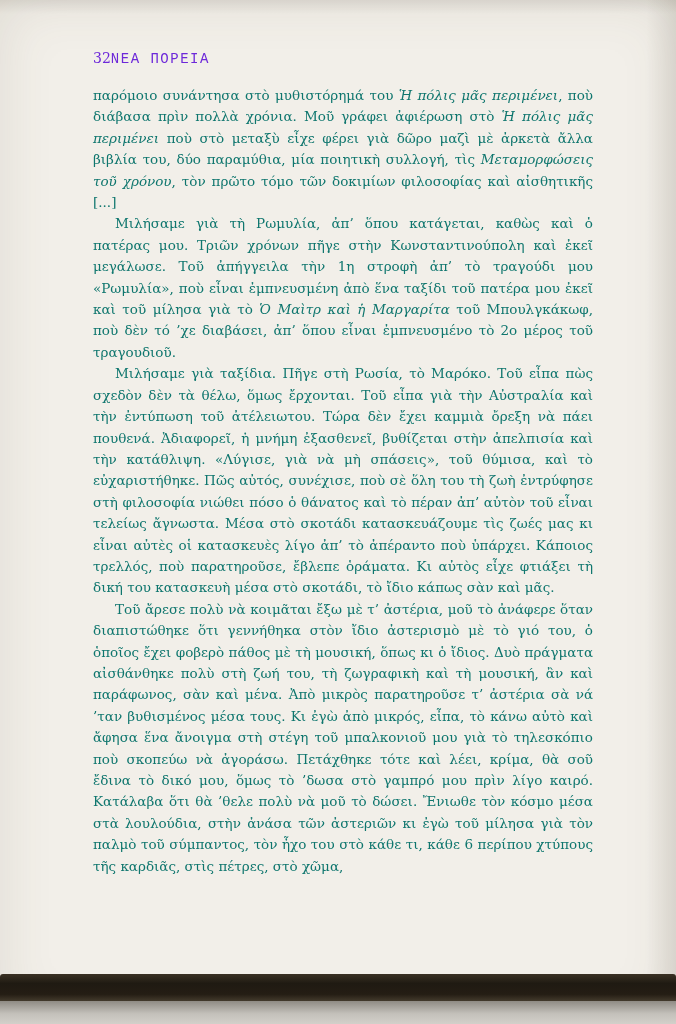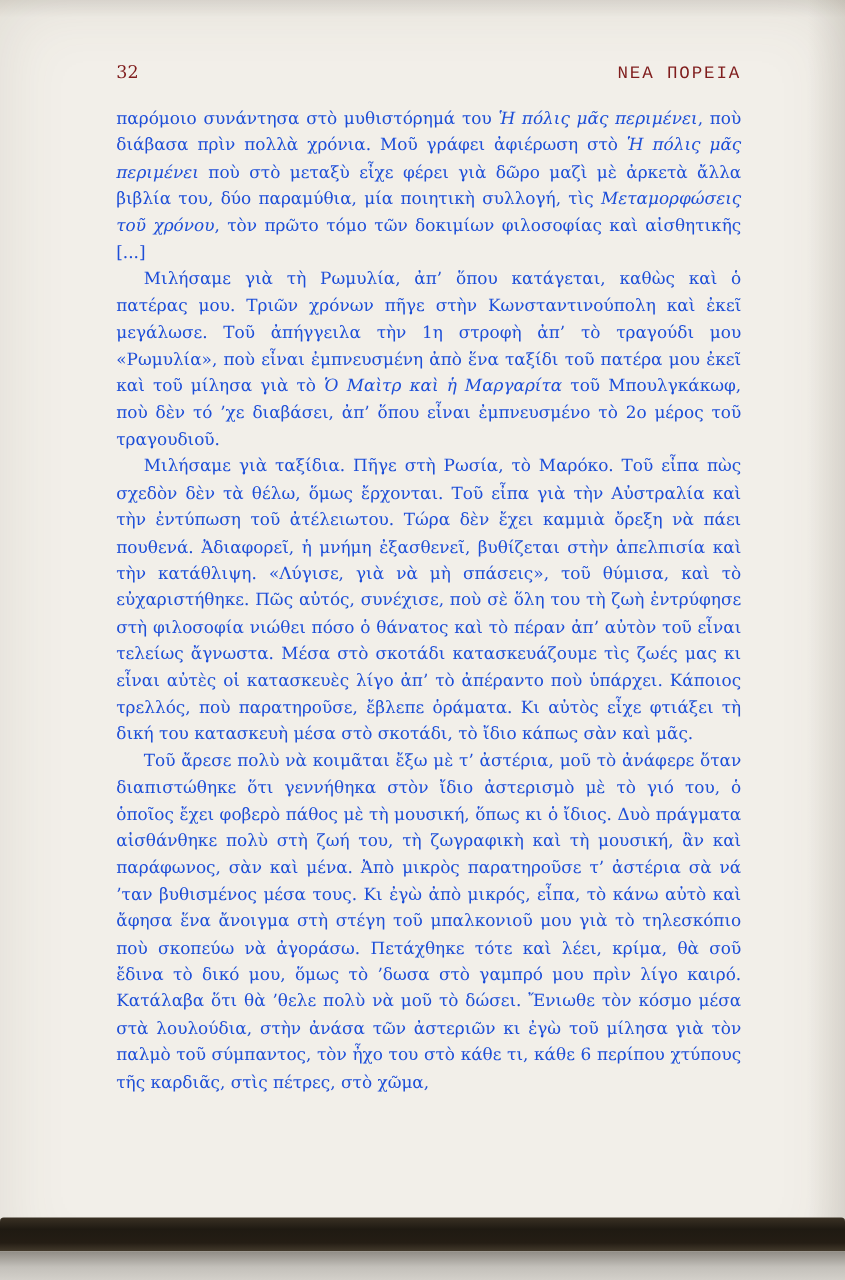--- a/index.html
+++ b/index.html
@@ -32,34 +32,33 @@
     pointer-events: none;
   }
   .page-inner {
     position: absolute;
     left: 93px;
     top: 50px;
     width: 500px;
   }
   .page-header {
     display: flex;
-    justify-content: space-between;
     align-items: baseline;
     font-size: 14px;
-    color: #7f1d1d;
+    color: #6d28d9;
     margin-bottom: 18px;
   }
   .journal-title {
     letter-spacing: 1.5px;
     font-family: Liberation Mono, monospace;
   }
   .page-text {
     font-size: 13.5px;
     line-height: 21.4px;
-    color: #1d4ed8;
+    color: #0f766e;
     text-align: justify;
   }
   .page-text p {
     margin: 0;
   }
   .page-text p.indent {
     text-indent: 22px;
   }
   .it { font-style: italic; }
   .bottom-band {

